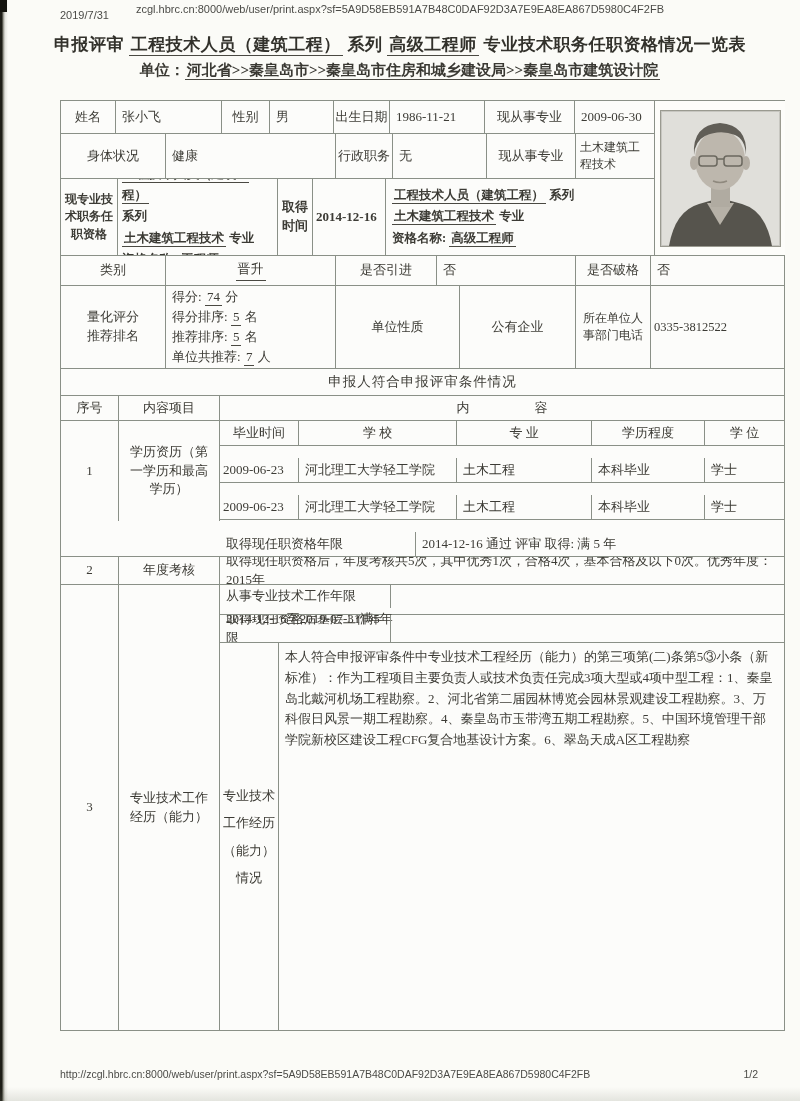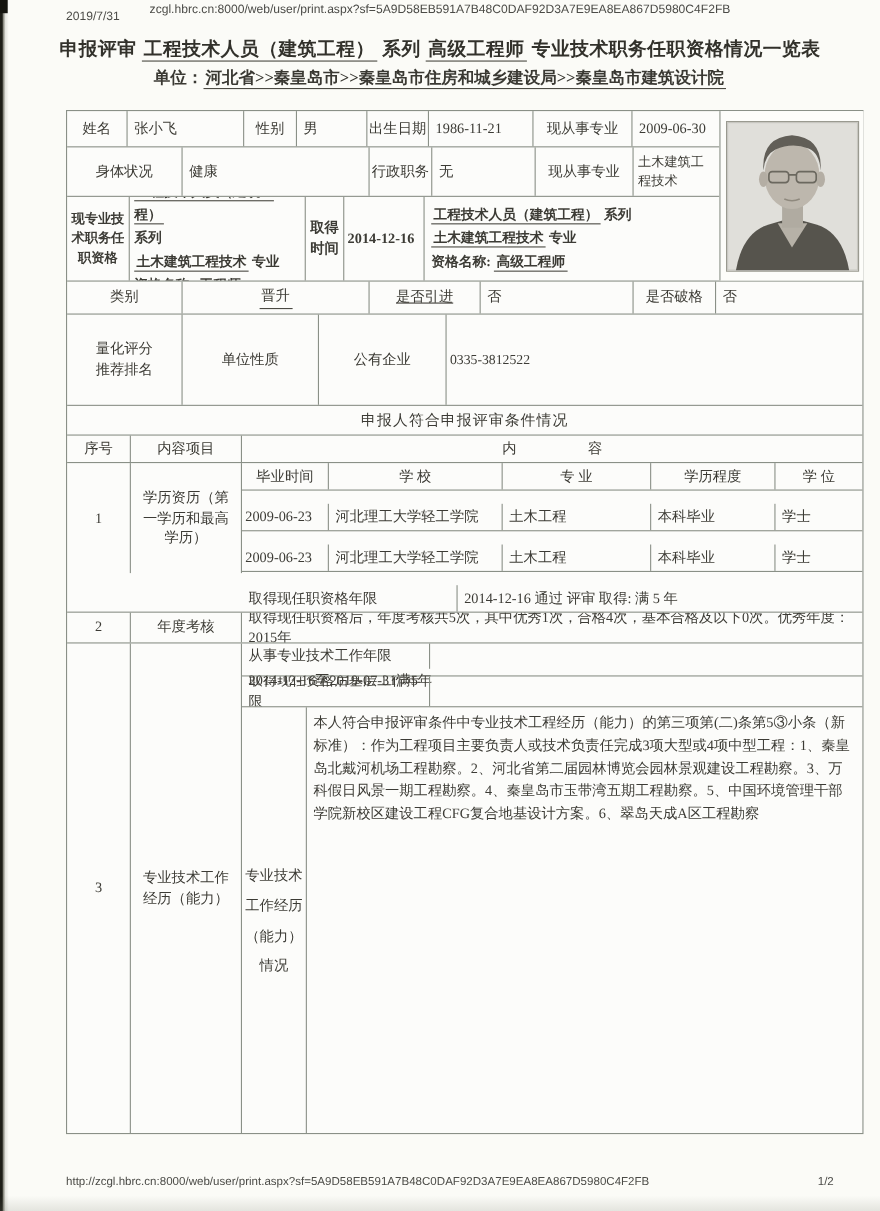--- a/index.html
+++ b/index.html
@@ -140,32 +140,41 @@
         </svg>
       </div>
     </div>
   </div>
 
   <div class="band" style="height:30px;">
     <div class="cell" style="width:105px;">类别</div>
     <div class="cell" style="width:170px;">
         <span class="u">晋升</span>
       </div>
-    <div class="cell" style="width:101px;text-decoration:underline;">是否引进</div>
+    <div class="cell" style="width:101px;">是否引进</div>
     <div class="cell val" style="width:139px;">否</div>
     <div class="cell" style="width:75px;">是否破格</div>
     <div class="cell val last" style="width:134px;">否</div>
   </div>
 
   <div class="band" style="height:83px;">
     <div class="cell" style="width:105px;">
         <span style="display:inline-block;width:58px;">量化评分推荐排名</span>
       </div>
+    <div class="cell val" style="width:170px;">
+      <div class="lines" style="line-height:1.55;">
+        <span>得分:</span> <span class="u">74</span> <span>分</span><br>
+        <span>得分排序:</span> <span class="u">5</span> <span>名</span><br>
+        <span>推荐排序:</span> <span class="u">5</span> <span>名</span><br>
+        <span>单位共推荐:</span> <span class="u">7</span> <span>人</span>
+      </div>
+    </div>
     <div class="cell" style="width:124px;">单位性质</div>
     <div class="cell" style="width:116px;">公有企业</div>
+    <div class="cell small" style="width:75px;padding:2px 2px;">所在单位人事部门电话</div>
     <div class="cell val last smaller" style="width:134px;padding-left:3px;">0335-3812522</div>
   </div>
 
   <div class="band" style="height:27px;">
     <div class="cell last section-head" style="width:723px;">申报人符合申报评审条件情况</div>
   </div>
 
   <div class="band" style="height:25px;">
     <div class="cell" style="width:58px;">序号</div>
     <div class="cell" style="width:101px;">内容项目</div>

